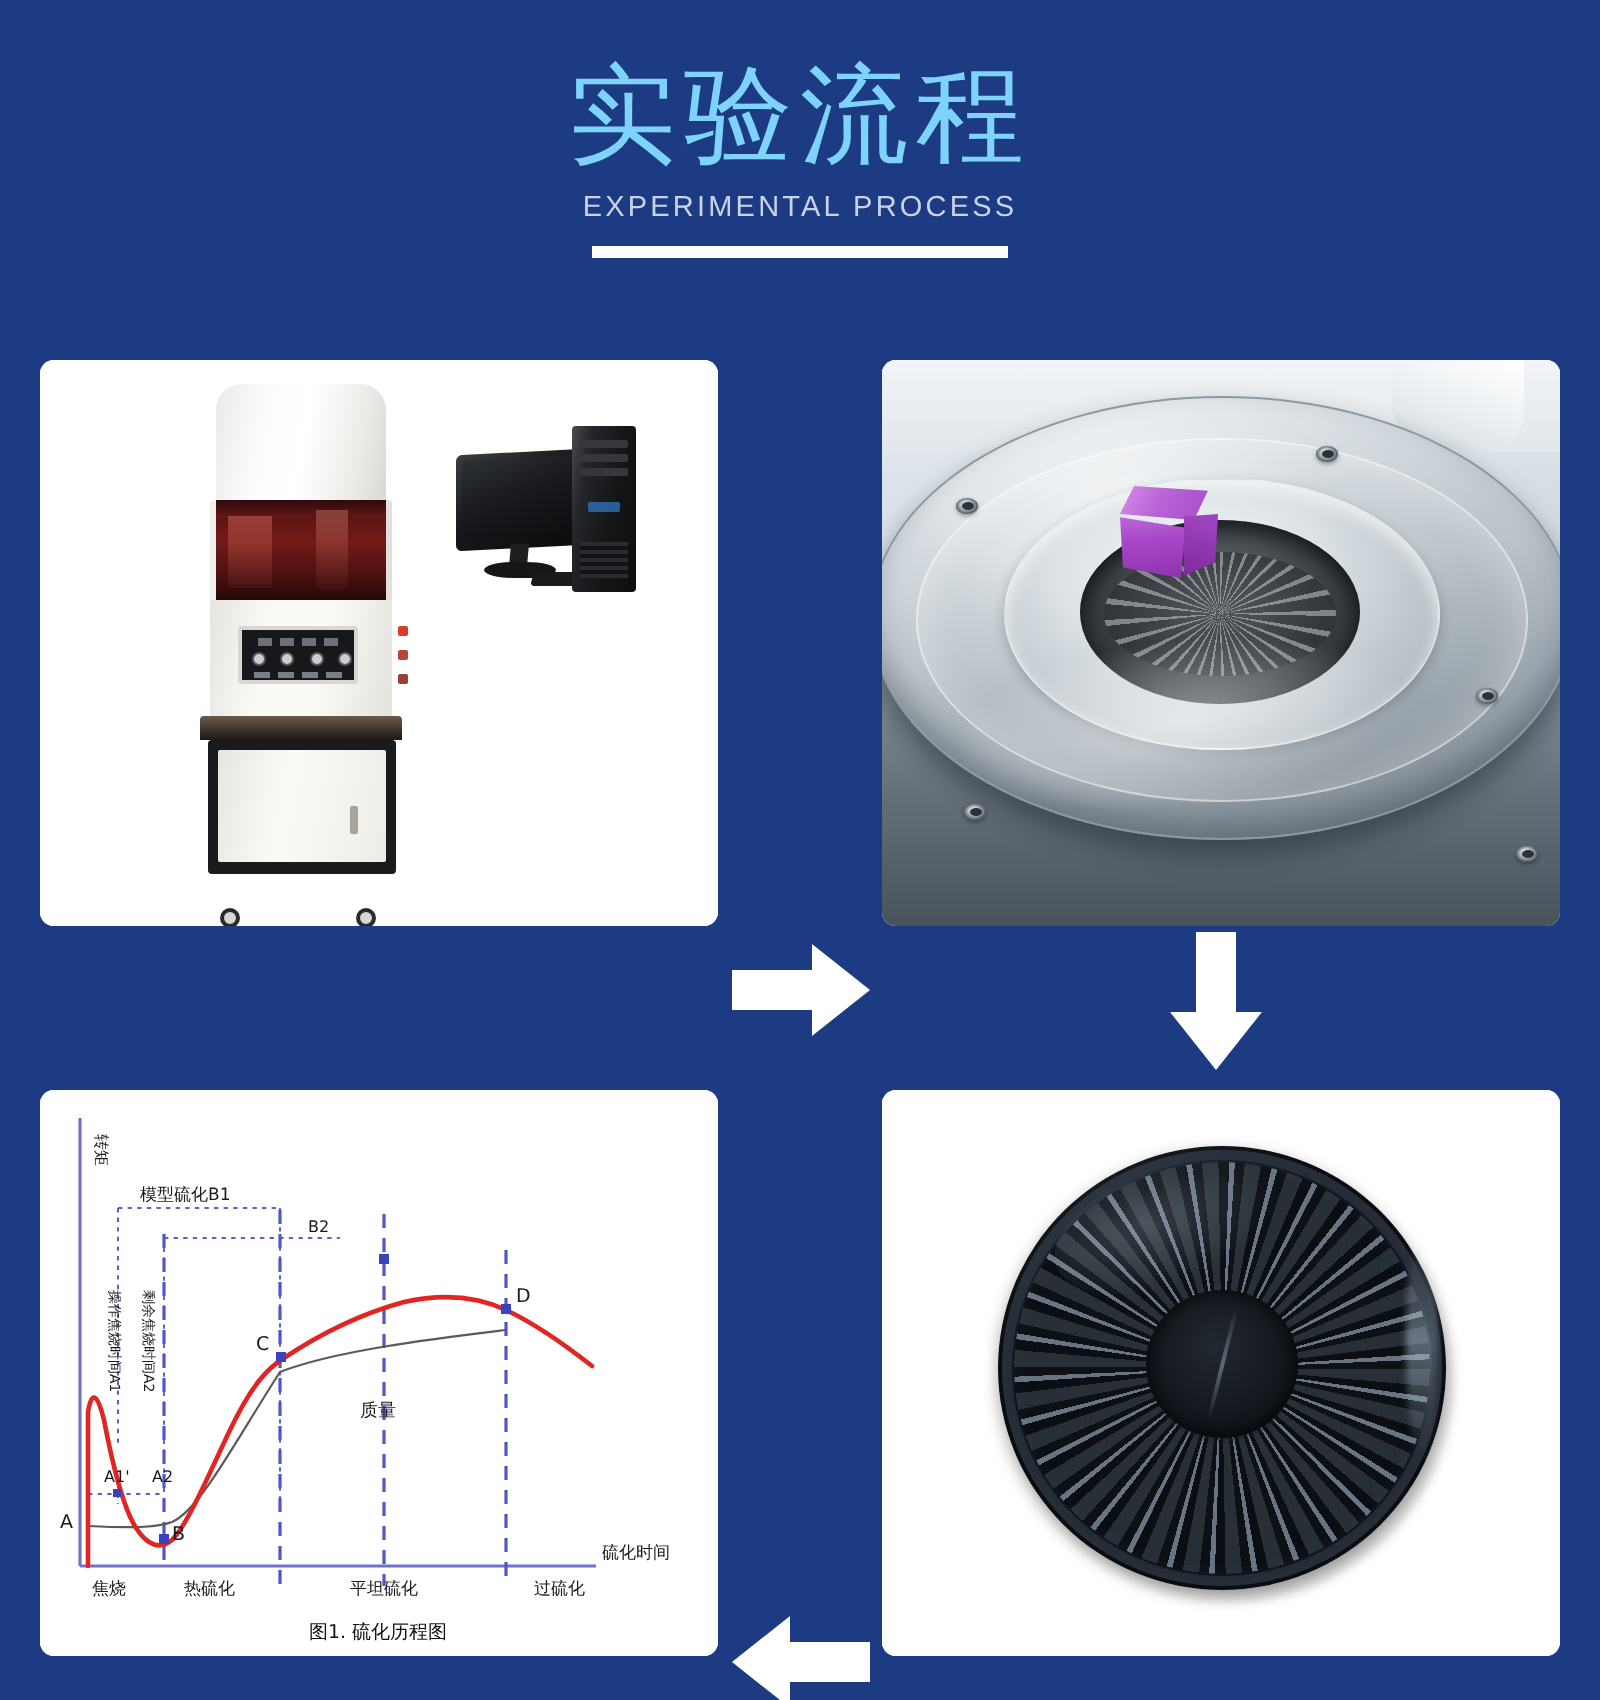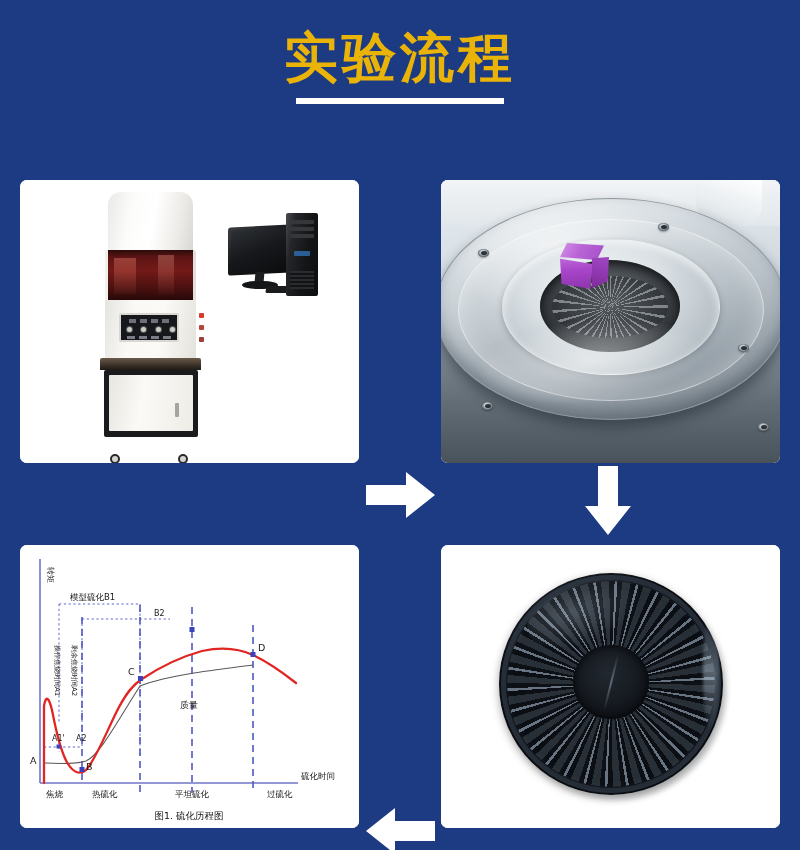--- a/index.html
+++ b/index.html
@@ -23,23 +23,23 @@
     padding-top: 12px;
   }
 
   
   #header {
     width: 100%;
     text-align: center;
     padding-top: 16px;
   }
   #title-cn {
-    color: #eab308;
+    color: #7dd3fc;
     font-size: 54px;
-    font-weight: bold;
+    font-weight: normal;
     letter-spacing: 4px;
     line-height: 1.1;
     font-family: "DejaVu Sans", "Liberation Sans", sans-serif;
   }
   #title-en {
     color: #c8d2e8;
     font-size: 14.5px;
     letter-spacing: 1.6px;
     margin-top: 9px;
     font-family: "Liberation Sans", sans-serif;
@@ -303,20 +303,21 @@
   .cv-cap   { fill:#111; font-family:"DejaVu Sans","Liberation Sans",sans-serif; }
   .cv-marker{ fill:#3a43bd; }
 </style>
 </head>
 <body>
 
 <div id="page">
 
   <div id="header">
     <div id="title-cn">实验流程</div>
+    <div id="title-en">EXPERIMENTAL PROCESS</div>
     <div id="title-rule"></div>
   </div>
 
   <div id="grid">
 
     <div class="panel" id="panel-instrument">
       <div id="instrument-art">
         <div class="rh-top"></div>
         <div class="rh-window"></div>
         <div class="rh-body">

